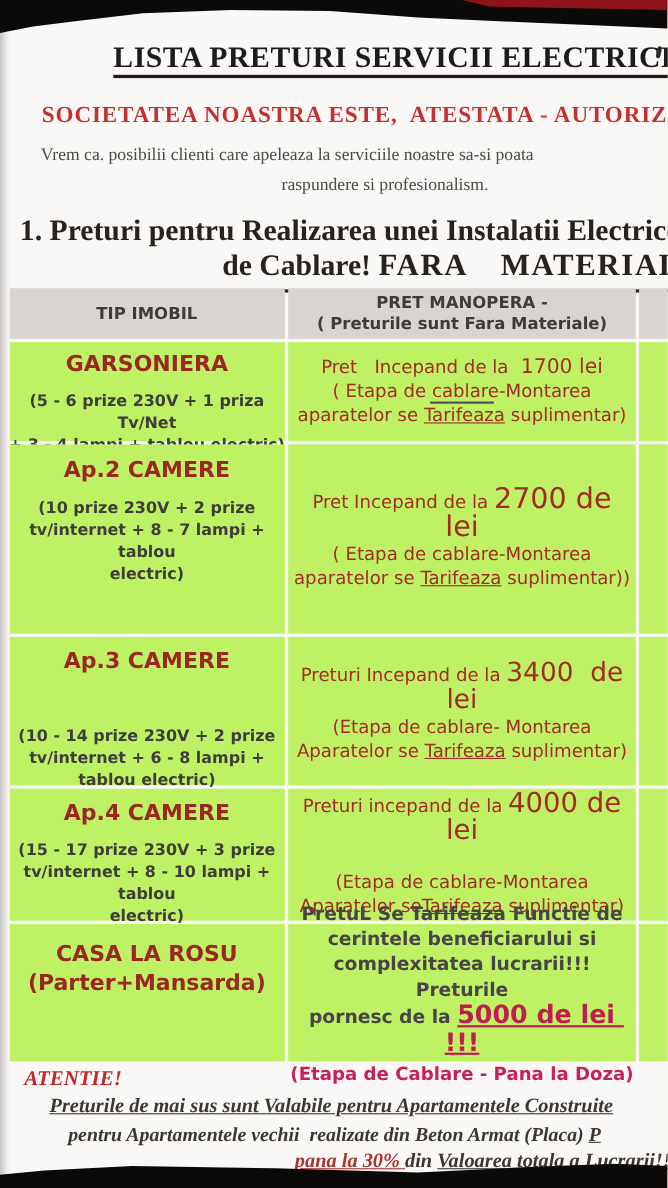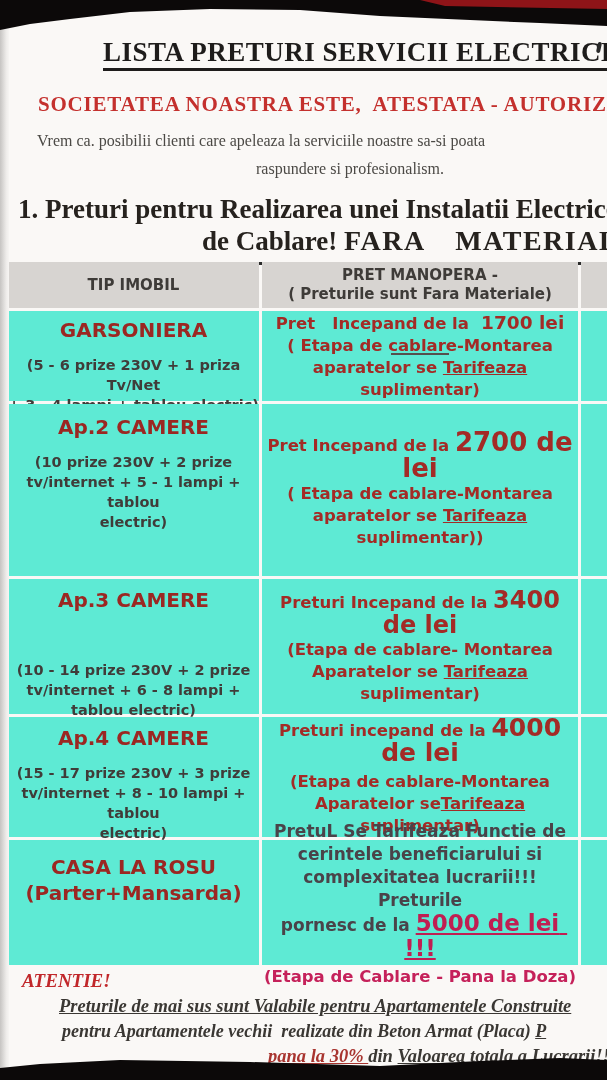--- a/index.html
+++ b/index.html
@@ -57,42 +57,42 @@
   .h-l2 .emph{font-size:28px;letter-spacing:1.5px;word-spacing:7px;}
 
   
   .pricing-table{
     position:absolute;top:262px;left:8px;width:770px;
     display:grid;
     grid-template-columns:251px 316px 203px;
     grid-template-rows:46px 90px 172px 135px 120px 125px;
     gap:3px;z-index:2;
   }
-  .cell{background:#5eead4;display:flex;flex-direction:column;align-items:center;text-align:center;}
+  .cell{background:#bef264;display:flex;flex-direction:column;align-items:center;text-align:center;}
   .cell.hdr{background:#d7d4d1;justify-content:center;color:#3e3b38;font-weight:bold;font-size:15px;line-height:19px;font-family:"DejaVu Sans",sans-serif;}
   .cell.mid{justify-content:center;}
   .cell.topal{justify-content:flex-start;}
   .imobil-name{font-family:"DejaVu Sans",sans-serif;font-weight:bold;font-size:20px;color:#9b2722;line-height:26px;}
   .specs{font-family:"DejaVu Sans",sans-serif;font-weight:bold;font-size:14.5px;color:#403c39;line-height:20px;margin-top:12px;}
-  .price{font-family:"DejaVu Sans",sans-serif;font-weight:bold;font-size:16.5px;color:#a32b26;line-height:22px;white-space:pre-wrap;}
+  .price{font-family:"DejaVu Sans",sans-serif;font-weight:normal;font-size:16.5px;color:#a32b26;line-height:22px;white-space:pre-wrap;}
   .price .u{text-decoration:underline;}
   .big1{font-size:18.5px;}
   .big2{font-size:26px;}
   .big3{font-size:24px;}
   .big4{font-size:25px;}
   .dashline{position:relative;width:100%;height:0;}
   .casa-body{font-family:"DejaVu Sans",sans-serif;font-weight:bold;font-size:17px;color:#4a4349;line-height:23px;white-space:pre-wrap;}
   .casa-big{font-size:23px;color:#c01e52;text-decoration:underline;}
   .casa-detail{font-family:"DejaVu Sans",sans-serif;font-weight:bold;font-size:16.5px;color:#c5215a;margin-top:5px;}
 
   
   .footer{position:absolute;left:0;top:968px;width:100%;
     font-family:"Liberation Serif",serif;font-style:italic;font-weight:bold;color:#3a3733;z-index:4;}
   .attention{font-size:19px;color:#c1272a;padding-left:22px;line-height:26px;}
-  .f-l1{font-size:18.5px;padding-left:59px;white-space:pre;line-height:25px;text-decoration:underline;}
+  .f-l1{font-size:18.5px;padding-left:45px;white-space:pre;line-height:25px;text-decoration:underline;}
   .f-l2{font-size:18px;padding-left:62px;white-space:pre;line-height:25px;}
   .f-l2 .u{text-decoration:underline;}
   .f-l3{font-size:18.5px;padding-left:268px;white-space:pre;line-height:25px;}
   .f-l3 .red{color:#a8342f;text-decoration:underline;}
   .f-l3 .u{text-decoration:underline;}
 </style>
 </head>
 <body>
 
 <div class="edge-strip"></div>
@@ -136,21 +136,21 @@
     <div class="price"><span>Pret   Incepand de la </span><span class="big1"> 1700 lei</span></div>
     <div class="price">( Etapa de cablare-Montarea</div>
     <div class="price"><span>aparatelor se </span><span class="u">Tarifeaza</span><span> suplimentar)</span></div>
   </div>
   <div class="cell"></div>
 
   <div class="cell topal" style="padding-top:10px;">
     <div class="imobil-name">Ap.2 CAMERE</div>
     <div class="specs">
       <div>(10 prize 230V + 2 prize</div>
-      <div>tv/internet + 5 - 1 lampi + tablou</div>
+      <div>tv/internet + 8 - 7 lampi + tablou</div>
       <div>electric)</div>
     </div>
   </div>
   <div class="cell mid">
     <div class="dashline" style="align-self:stretch;position:absolute;"></div>
     <div style="position:relative;width:100%;">
         <i style="position:absolute;left:50%;top:-78px;transform:translateX(-50%);width:58px;border-top:2px solid #55504d;display:block;"></i>
       </div>
     <div class="price"><span>Pret Incepand de la </span><span class="big2">2700 de  lei</span></div>
     <div class="price">( Etapa de cablare-Montarea</div>

